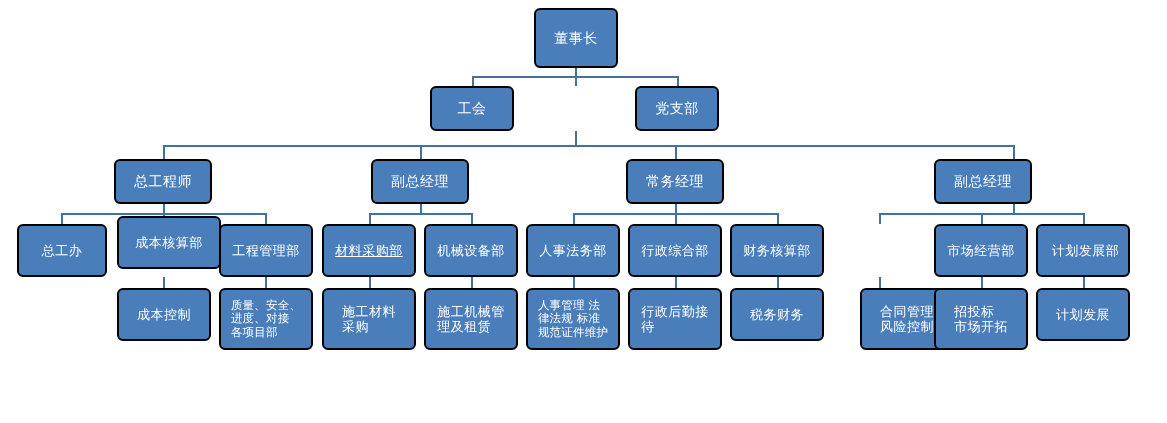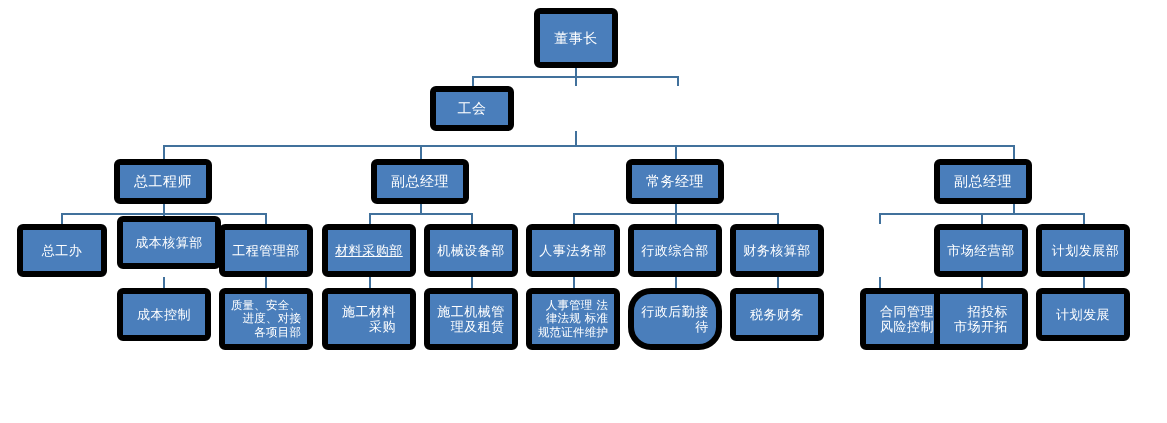--- a/index.html
+++ b/index.html
@@ -14,27 +14,27 @@
     position: relative;
     width: 1167px;
     height: 423px;
     background: #ffffff;
     overflow: hidden;
   }
   .node {
     position: absolute;
     box-sizing: border-box;
     background: #4a7ebb;
-    border: 6px solid #000000;
+    border: 2px solid #000000;
     border-radius: 6px;
     color: #ffffff;
     display: flex;
     align-items: center;
     justify-content: center;
-    text-align: right;
+    text-align: left;
     line-height: 1.18;
     letter-spacing: 0.5px;
     padding: 2px 3px;
     font-size: 14px;
     white-space: pre-line;
   }
   .node.lvl1 { font-size: 14px; }
   .node.lvl2 { font-size: 14px; }
   .node.lvl3 { font-size: 14px; }
   .node.lvl4 { font-size: 13px; }
@@ -96,20 +96,21 @@
   <div class="conn v" style="left:573px; top:277px; height:11px;"></div>
   <div class="conn v" style="left:675px; top:277px; height:11px;"></div>
   <div class="conn v" style="left:777px; top:277px; height:11px;"></div>
   <div class="conn v" style="left:879px; top:277px; height:11px;"></div>
   <div class="conn v" style="left:981px; top:277px; height:11px;"></div>
   <div class="conn v" style="left:1083px; top:277px; height:11px;"></div>
 
   <div class="node lvl1" style="left:534px; top:8px; width:84px; height:60px;">董事长</div>
 
   <div class="node lvl2" style="left:430px; top:86px; width:84px; height:45px;">工会</div>
+  <div class="node lvl2" style="left:635px; top:86px; width:84px; height:45px;">党支部</div>
 
   <div class="node lvl3" style="left:114px; top:159px; width:98px; height:45px;">总工程师</div>
   <div class="node lvl3" style="left:371px; top:159px; width:98px; height:45px;">副总经理</div>
   <div class="node lvl3" style="left:626px; top:159px; width:98px; height:45px;">常务经理</div>
   <div class="node lvl3" style="left:934px; top:159px; width:98px; height:45px;">副总经理</div>
 
   <div class="node lvl4" style="left:17px; top:224px; width:90px; height:53px;">总工办</div>
   <div class="node lvl4" style="left:117px; top:216px; width:104px; height:53px;">成本核算部</div>
   <div class="node lvl4" style="left:219px; top:224px; width:94px; height:53px;">工程管理部</div>
   <div class="node lvl4" style="left:322px; top:224px; width:94px; height:53px;text-decoration:underline;">材料采购部</div>
@@ -124,21 +125,21 @@
   <div class="node lvl5 small" style="left:219px; top:288px; width:94px; height:62px;">质量、安全、
 进度、对接
 各项目部</div>
   <div class="node lvl5" style="left:322px; top:288px; width:94px; height:62px;">施工材料
 采购</div>
   <div class="node lvl5" style="left:424px; top:288px; width:94px; height:62px;">施工机械管
 理及租赁</div>
   <div class="node lvl5 small" style="left:526px; top:288px; width:94px; height:62px;">人事管理 法
 律法规 标准
 规范证件维护</div>
-  <div class="node lvl5" style="left:628px; top:288px; width:94px; height:62px;border-radius:23px;">行政后勤接
+  <div class="node lvl5" style="left:628px; top:288px; width:94px; height:62px;">行政后勤接
 待</div>
   <div class="node lvl5" style="left:730px; top:288px; width:94px; height:53px;">税务财务</div>
   <div class="node lvl5" style="left:860px; top:288px; width:94px; height:62px;">合同管理
 风险控制</div>
   <div class="node lvl5" style="left:934px; top:288px; width:94px; height:62px;">招投标
 市场开拓</div>
   <div class="node lvl5" style="left:1036px; top:288px; width:94px; height:53px;">计划发展</div>
 
 </div>
 

